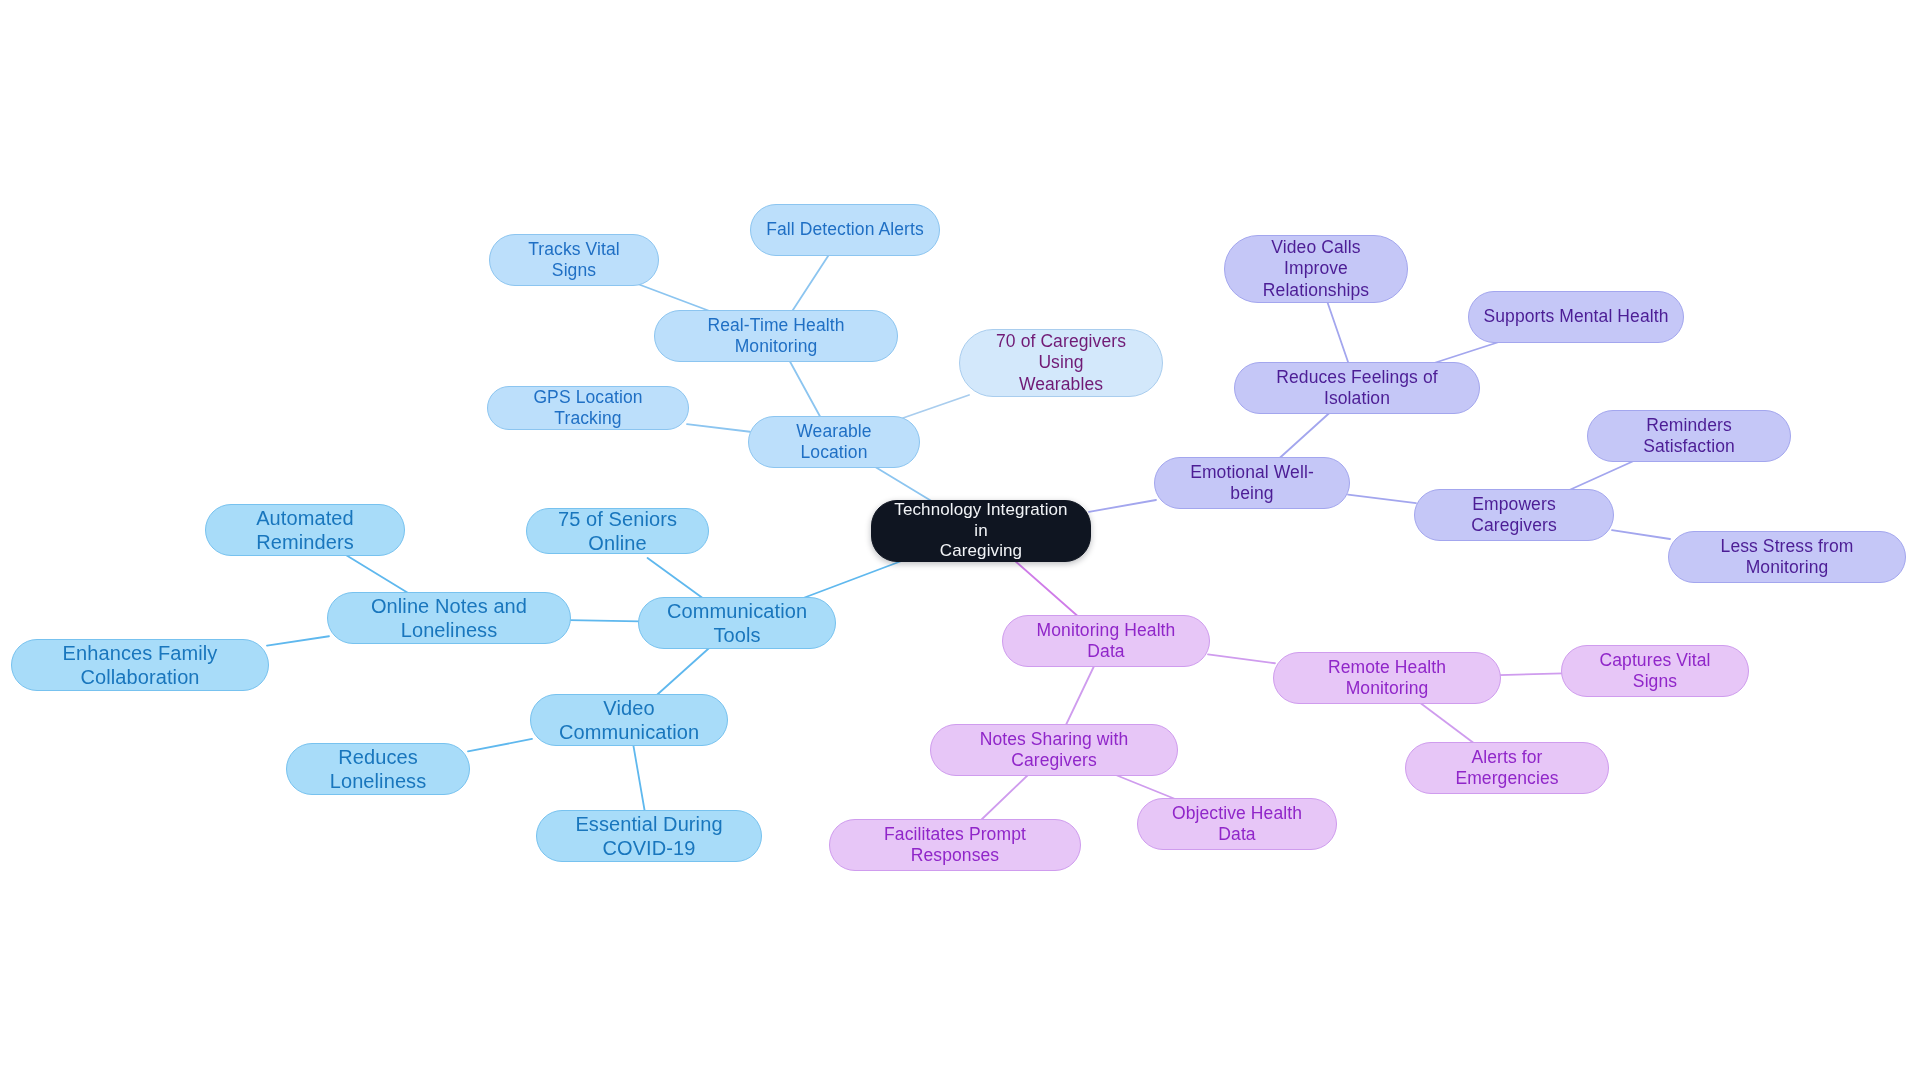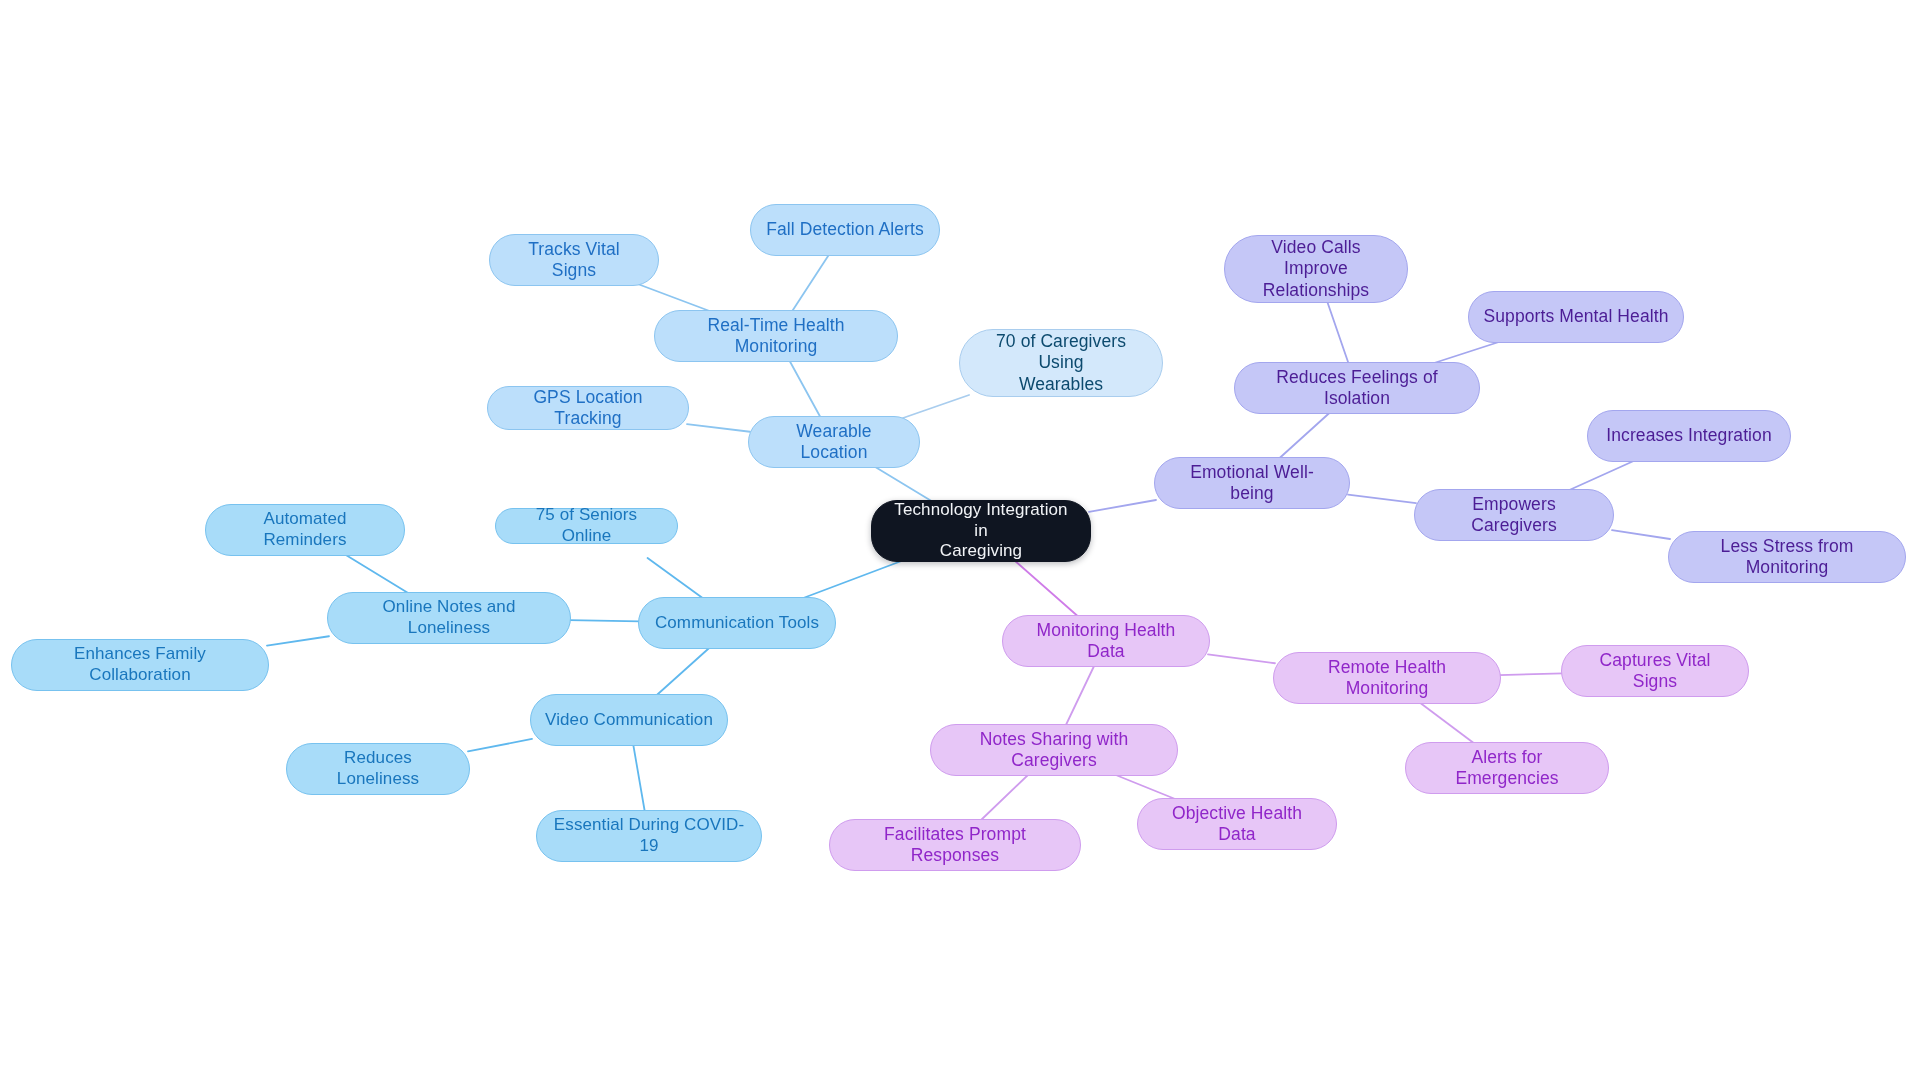--- a/index.html
+++ b/index.html
@@ -54,28 +54,28 @@
   }
   .node-blue {
     background: #bcdffb;
     border-color: #8cc5f0;
     color: #1f6fc4;
     font-size: 17.5px;
   }
   .node-blue-pale {
     background: #d3e8fb;
     border-color: #a9cdee;
-    color: #0c4a6e;
+    color: #701a75;
     font-size: 17.5px;
   }
   .node-cyan {
     background: #a8dcf9;
     border-color: #77c2ef;
     color: #1976bd;
-    font-size: 17px;
+    font-size: 20px;
   }
   .node-purple {
     background: #c5c7f7;
     border-color: #a3a6ee;
     color: #4c1d95;
     font-size: 17.5px;
   }
   .node-violet {
     background: #e7c6f7;
     border-color: #cf9cee;
@@ -124,31 +124,31 @@
       <div class="node node-blue" style="left: 654px; top: 310px; width: 244px; height: 52px;">Real-Time Health Monitoring</div>
       <div class="node node-blue" style="left: 489px; top: 234px; width: 170px; height: 52px;">Tracks Vital Signs</div>
       <div class="node node-blue" style="left: 750px; top: 204px; width: 190px; height: 52px;">Fall Detection Alerts</div>
       <div class="node node-blue" style="left: 487px; top: 386px; width: 202px; height: 44px;">GPS Location Tracking</div>
       <div class="node node-blue-pale" style="left: 959px; top: 329px; width: 204px; height: 68px;">70 of Caregivers Using
 Wearables</div>
       <div class="node node-cyan" style="left: 638px; top: 597px; width: 198px; height: 52px;">Communication Tools</div>
       <div class="node node-cyan" style="left: 327px; top: 592px; width: 244px; height: 52px;">Online Notes and Loneliness</div>
       <div class="node node-cyan" style="left: 205px; top: 504px; width: 200px; height: 52px;">Automated Reminders</div>
       <div class="node node-cyan" style="left: 11px; top: 639px; width: 258px; height: 52px;">Enhances Family Collaboration</div>
-      <div class="node node-cyan" style="left: 495px; top: 508px; width: 183px; height: 36px;">75 of Seniors Online</div>
+      <div class="node node-cyan" style="left: 526px; top: 508px; width: 183px; height: 46px;">75 of Seniors Online</div>
       <div class="node node-cyan" style="left: 530px; top: 694px; width: 198px; height: 52px;">Video Communication</div>
       <div class="node node-cyan" style="left: 286px; top: 743px; width: 184px; height: 52px;">Reduces Loneliness</div>
       <div class="node node-cyan" style="left: 536px; top: 810px; width: 226px; height: 52px;">Essential During COVID-19</div>
       <div class="node node-purple" style="left: 1154px; top: 457px; width: 196px; height: 52px;">Emotional Well-being</div>
       <div class="node node-purple" style="left: 1234px; top: 362px; width: 246px; height: 52px;">Reduces Feelings of Isolation</div>
       <div class="node node-purple" style="left: 1224px; top: 235px; width: 184px; height: 68px;">Video Calls Improve
 Relationships</div>
       <div class="node node-purple" style="left: 1468px; top: 291px; width: 216px; height: 52px;">Supports Mental Health</div>
       <div class="node node-purple" style="left: 1414px; top: 489px; width: 200px; height: 52px;">Empowers Caregivers</div>
-      <div class="node node-purple" style="left: 1587px; top: 410px; width: 204px; height: 52px;">Increases Integration</div>
+      <div class="node node-purple" style="left: 1587px; top: 410px; width: 204px; height: 52px;">Reminders Satisfaction</div>
       <div class="node node-purple" style="left: 1668px; top: 531px; width: 238px; height: 52px;">Less Stress from Monitoring</div>
       <div class="node node-violet" style="left: 1002px; top: 615px; width: 208px; height: 52px;">Monitoring Health Data</div>
       <div class="node node-violet" style="left: 1273px; top: 652px; width: 228px; height: 52px;">Remote Health Monitoring</div>
       <div class="node node-violet" style="left: 1561px; top: 645px; width: 188px; height: 52px;">Captures Vital Signs</div>
       <div class="node node-violet" style="left: 1405px; top: 742px; width: 204px; height: 52px;">Alerts for Emergencies</div>
       <div class="node node-violet" style="left: 930px; top: 724px; width: 248px; height: 52px;">Notes Sharing with Caregivers</div>
       <div class="node node-violet" style="left: 829px; top: 819px; width: 252px; height: 52px;">Facilitates Prompt Responses</div>
       <div class="node node-violet" style="left: 1137px; top: 798px; width: 200px; height: 52px;">Objective Health Data</div>
     </div>
 </div>

